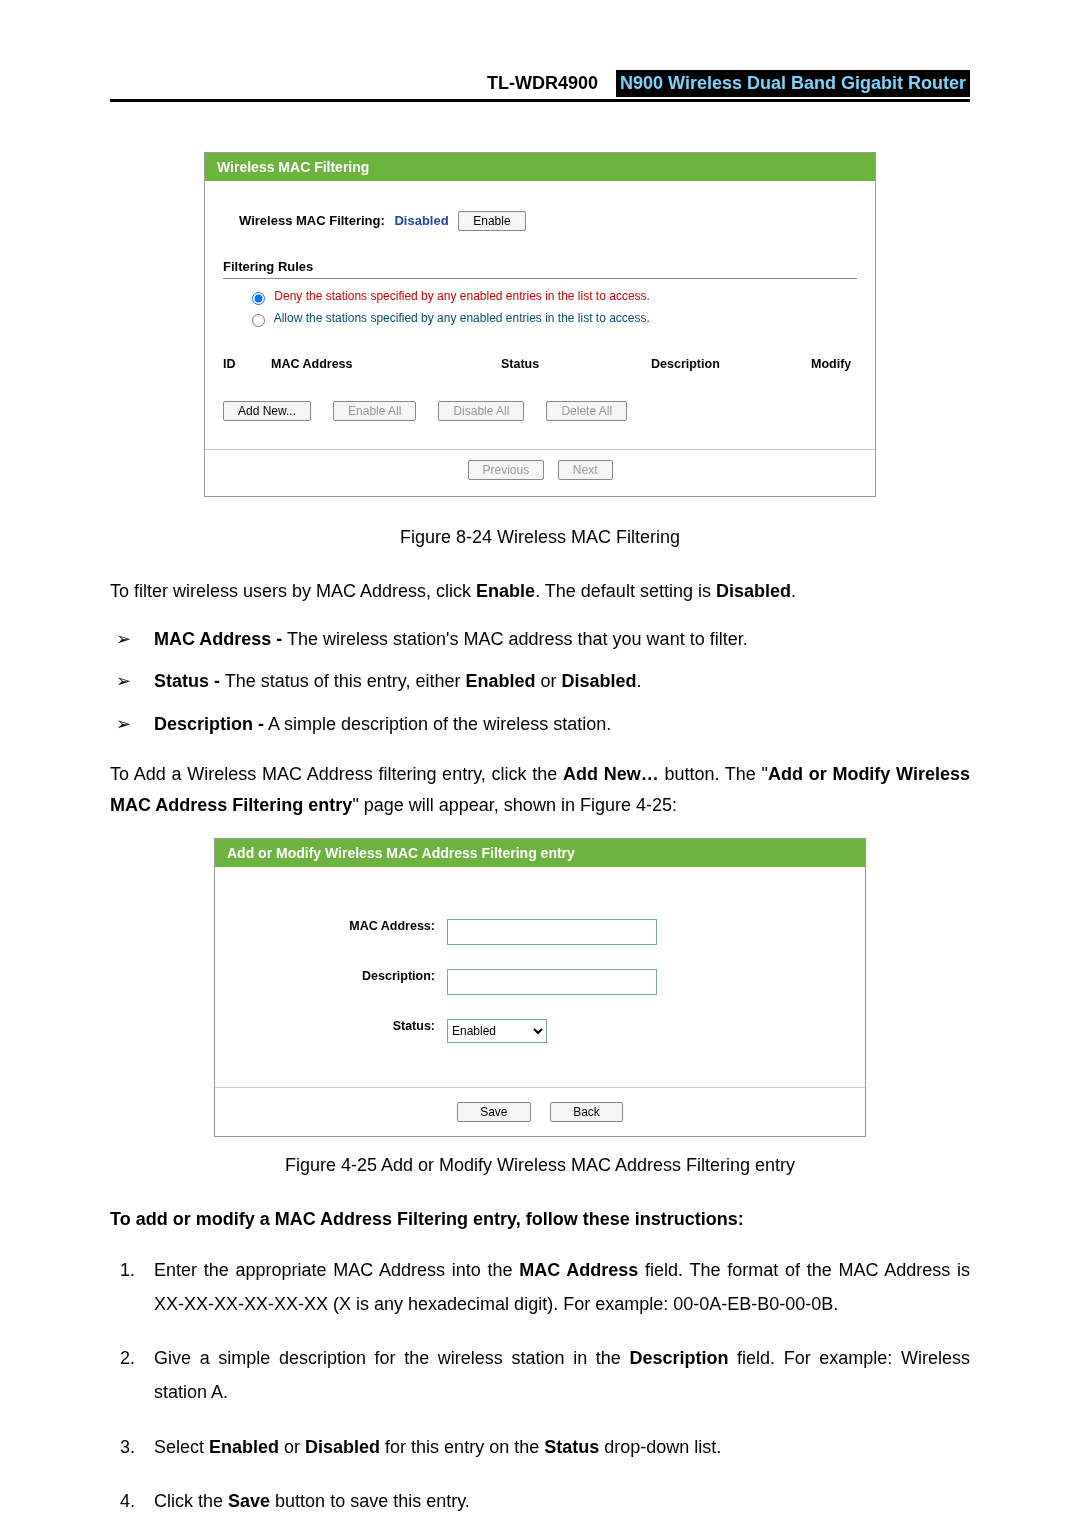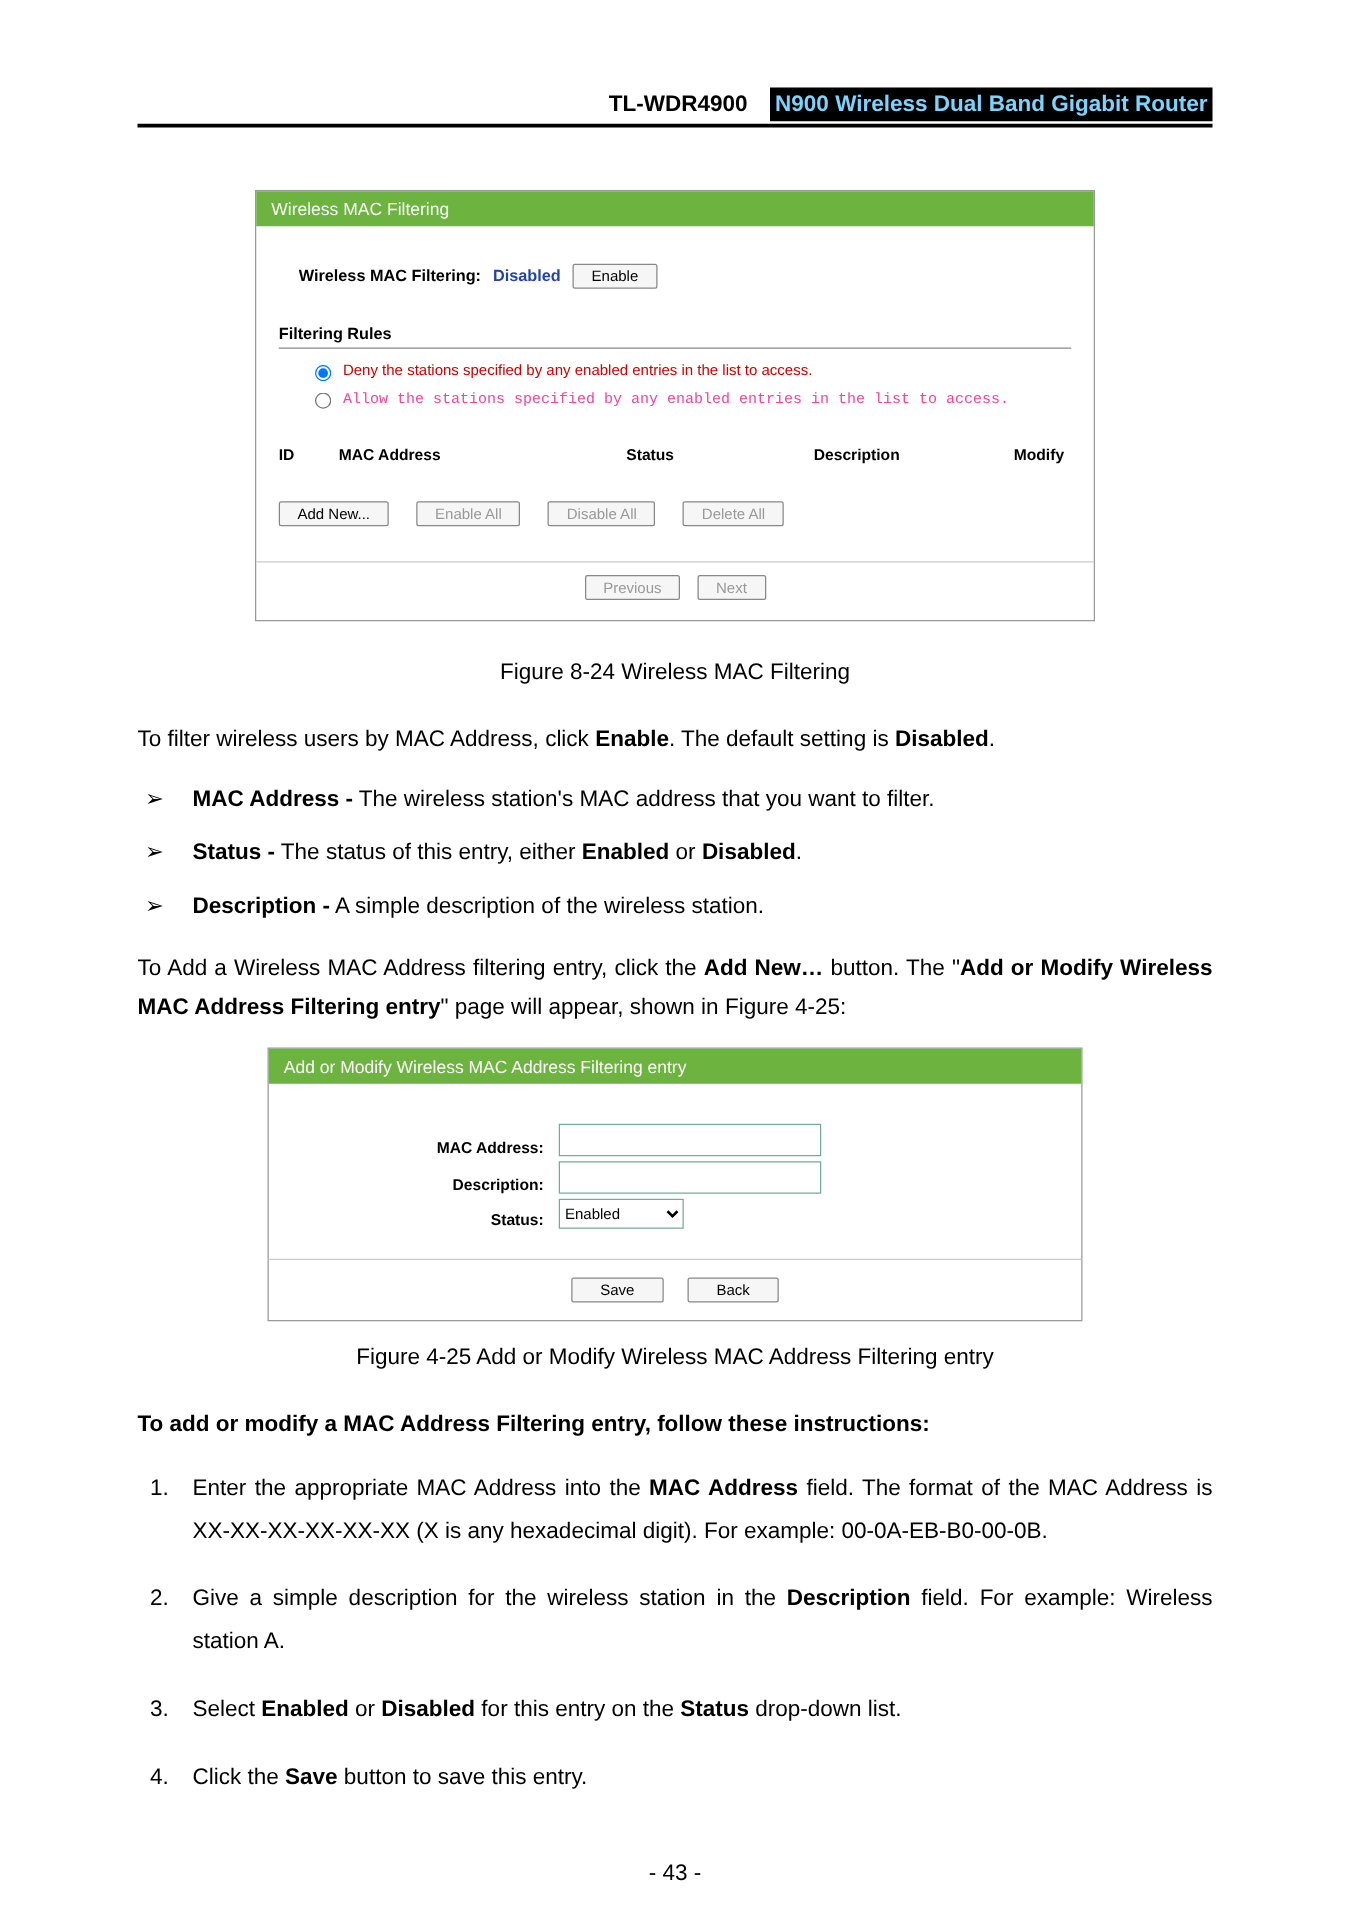--- a/index.html
+++ b/index.html
@@ -40,21 +40,21 @@
   .fig {
     border: 1px solid #999;
     margin: 0 auto 30px auto;
     width: 670px;
     font-size: 13px;
     background: #fff;
   }
   .green-header {
     background: #6db33f;
     color: #fff;
-    font-weight: normal;
+    font-weight: bold;
     padding: 6px 12px;
     font-size: 14px;
   }
   .fig-body {
     padding: 20px 18px 10px 18px;
   }
   .status-line {
     margin: 10px 16px 28px 16px;
   }
   .status-line .label { font-weight: bold; }
@@ -70,21 +70,21 @@
   .small-btn.ghost { color: #999; }
   .rules-heading {
     font-weight: bold;
     border-bottom: 1px solid #888;
     padding: 0 0 4px 0;
     margin-bottom: 10px;
   }
   .radio-row { margin: 6px 0 6px 24px; font-size: 12px; }
   .radio-row input { vertical-align: middle; margin-right: 6px; }
   .deny { color: #c00; }
-  .allow { color: #ec4899; font-family: Liberation Mono, monospace; }
+  .allow { color: #0c4a6e; }
   .table-head {
     display: flex;
     font-weight: bold;
     margin-top: 30px;
     padding: 0 0 6px 0;
     font-size: 12.5px;
   }
   .col-id { width: 48px; }
   .col-mac { width: 230px; }
   .col-status { width: 150px; text-align: left; }
@@ -110,21 +110,21 @@
 
   
   .fig2 {
     border: 1px solid #999;
     margin: 0 auto 18px auto;
     width: 650px;
     font-size: 13px;
     background: #fff;
   }
   .form-area { padding: 28px 20px 20px 20px; }
-  .form-row { display: flex; align-items: flex-end; margin: 4px 0; }
+  .form-row { display: flex; align-items: flex-start; margin: 24px 0; }
   .form-row .flabel { width: 200px; text-align: right; font-weight: bold; padding-right: 12px; font-size: 12.5px; }
   .form-row input[type=text] { width: 200px; height: 20px; border: 1px solid #7a9; font-size: 12px; padding: 2px 4px; }
   .form-row select { width: 100px; height: 24px; border: 1px solid #7a9; font-size: 12px; background:#fff; }
   .form-foot { border-top: 1px solid #ccc; text-align: center; padding: 14px 0; }
   .form-foot .small-btn { margin: 0 8px; padding: 2px 22px; }
 
   ol.steps { font-size: 18px; line-height: 1.9; padding-left: 30px; margin: 10px 0 0 0; }
   ol.steps li { margin-bottom: 20px; text-align: justify; padding-left: 14px; }
 
   .pgnum { text-align: center; font-size: 18px; margin-top: 50px; }

